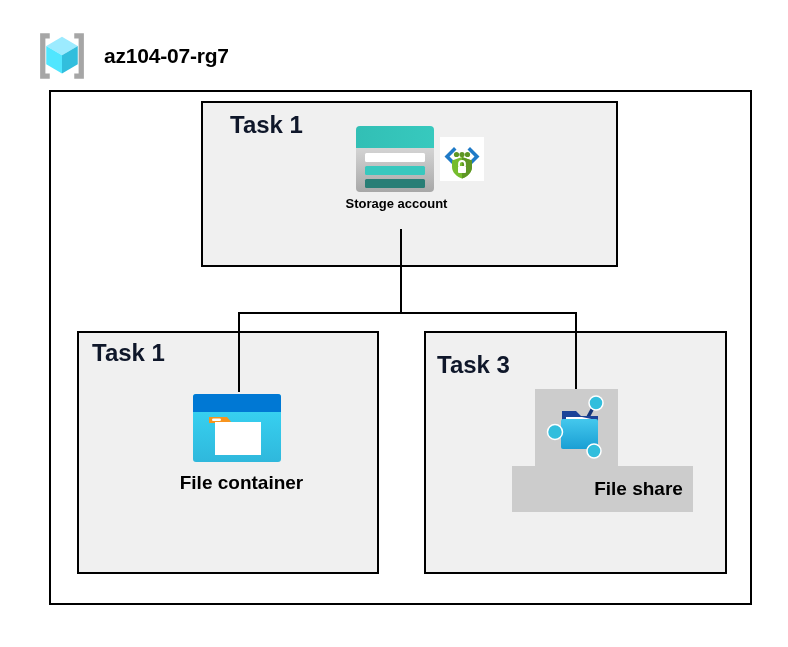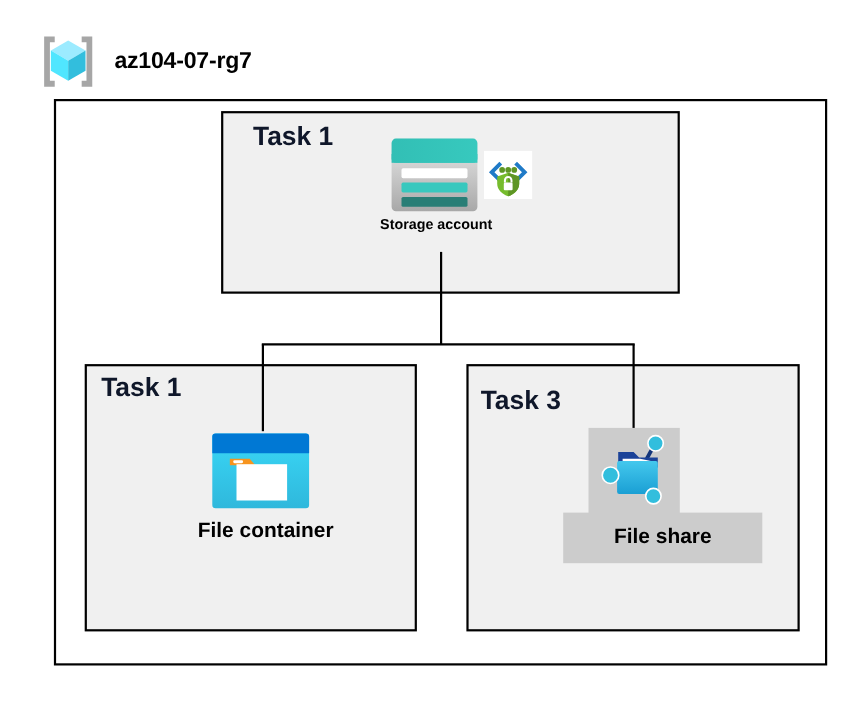--- a/index.html
+++ b/index.html
@@ -178,20 +178,21 @@
     top: 466px;
     width: 181px;
     height: 46px;
     display: flex;
     align-items: center;
     justify-content: center;
     font-size: 19px;
     font-weight: bold;
     color: #000000;
     white-space: nowrap;
+    padding-left: 36px;
   }
 </style>
 </head>
 <body>
 
 <div id="canvas">
 
   <div id="rg-header">
     <svg id="rg-icon" viewBox="0 0 64 64">
 

